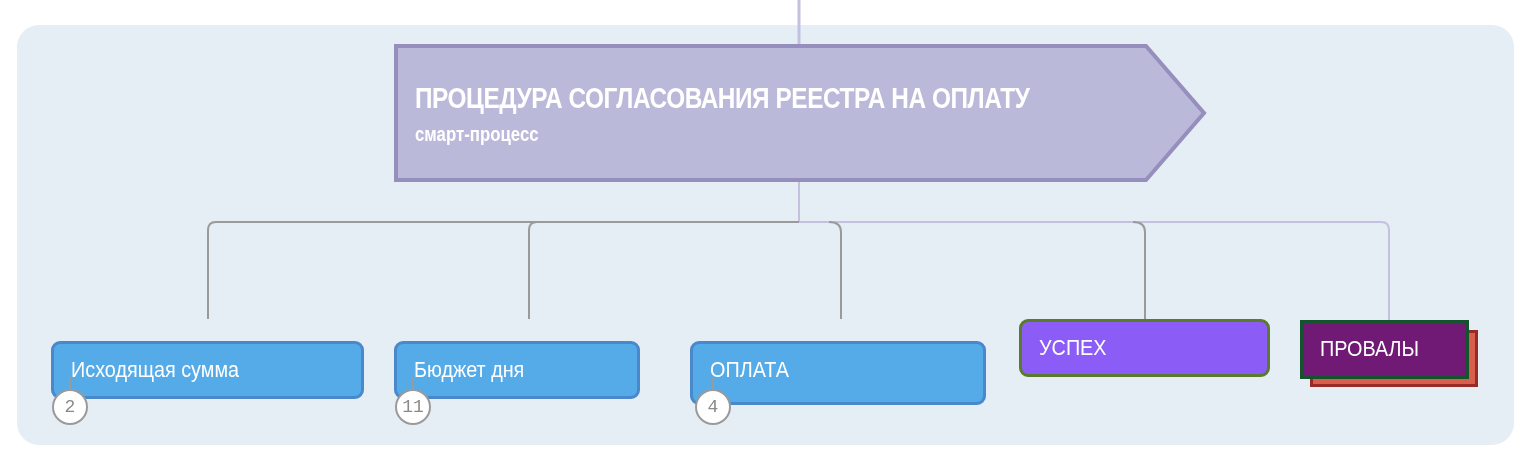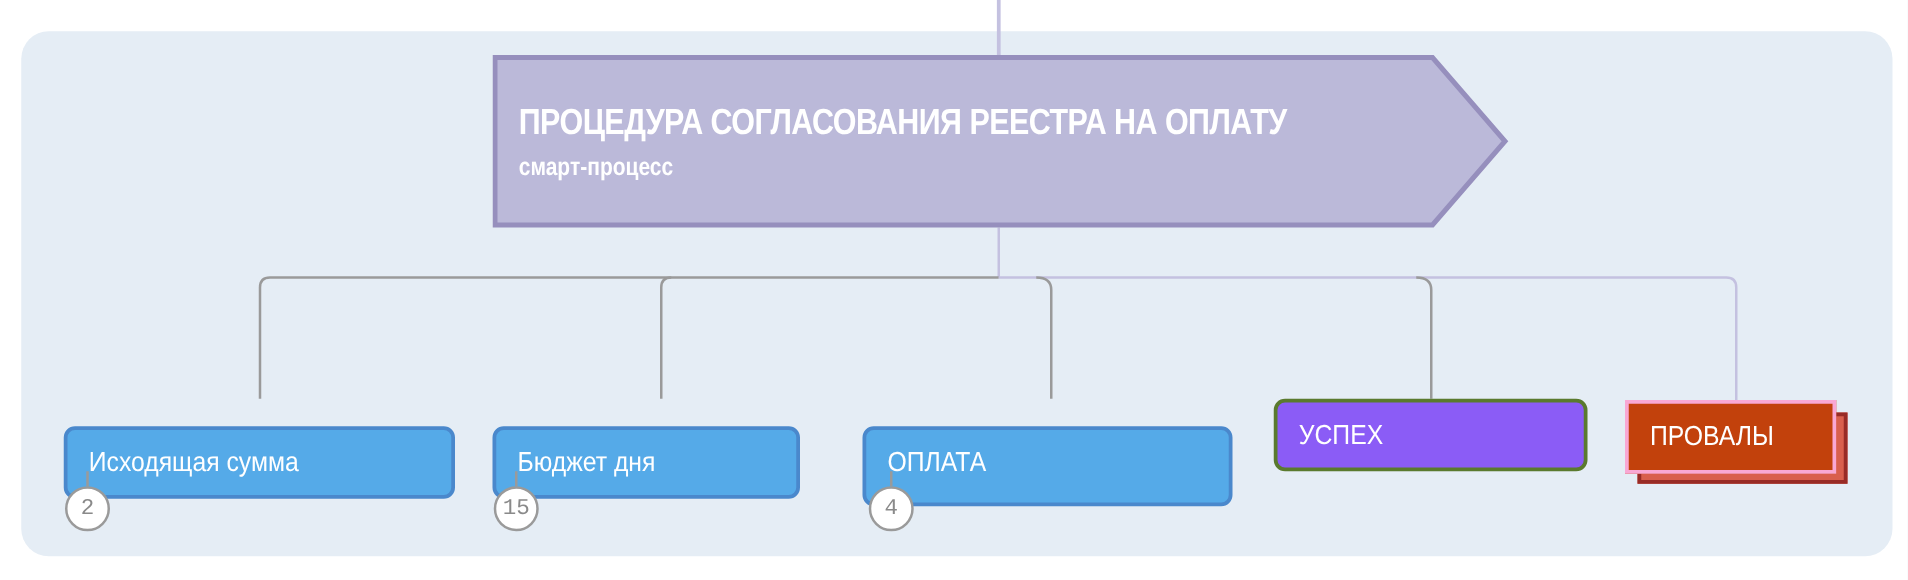--- a/index.html
+++ b/index.html
@@ -15,21 +15,21 @@
                   transform: scaleX(0.84); transform-origin: left center; white-space: nowrap; }
   .header-sub { position: absolute; left: 21px; top: 79px; color: #ffffff;
                 font-weight: bold; font-size: 20px; transform: scaleX(0.84);
                 transform-origin: left center; white-space: nowrap; }
   .node { position: absolute; height: 52px; box-sizing: border-box; border-radius: 9px;
           color: #ffffff; font-size: 22px; line-height: 52px; padding-left: 17px;
           white-space: nowrap; cursor: pointer; }
   .node .lbl { display: inline-block; transform: scaleX(0.9); transform-origin: left center; }
   .node.blue { background: #55aae8; border: 3px solid #4a88cc; line-height: 52px; margin-top: 22px; }
   .node.green { background: #8b5cf6; border: 3px solid #5a7a2e; }
-  .node.red { background: #c2410c; border: 3px solid #f9a8d4; border-radius: 0; }
+  .node.red { background: #701a75; border: 3px solid #14532d; border-radius: 0; }
   .red-shadow { position: absolute; left: 1310px; top: 330px; width: 168px; height: 57px;
                 box-sizing: border-box; background: #d95f4d; border: 3px solid #982b26; }
   .badge { position: absolute; width: 36px; height: 36px; border-radius: 50%;
            background: #ffffff; border: 2px solid #9a9a9a; box-sizing: border-box;
            color: #8a8a8a; font-family: "Liberation Mono", "DejaVu Sans Mono", monospace;
            font-size: 18px; text-align: center; line-height: 32px; }
   .badge-stem { position: absolute; width: 2px; height: 12px; background: #9a9a9a; }
 </style>
 </head>
 <body>
@@ -62,21 +62,21 @@
 <div class="node blue" style="left:51px; top:319px; width:313px; height:58px; line-height:52px;">
   <span class="lbl">Исходящая сумма</span>
 </div>
 <div class="badge-stem" style="left:69px; top:377px;"></div>
 <div class="badge" style="left:52px; top:389px;">2</div>
 
 <div class="node blue" style="left:394px; top:319px; width:246px; height:58px;text-decoration:underline;">
   <span class="lbl">Бюджет дня</span>
 </div>
 <div class="badge-stem" style="left:412px; top:377px;"></div>
-<div class="badge" style="left:395px; top:389px;">15</div>
+<div class="badge" style="left:395px; top:389px;">11</div>
 
 <div class="node blue" style="left:690px; top:319px; width:296px; height:64px;">
   <span class="lbl">ОПЛАТА</span>
 </div>
 <div class="badge-stem" style="left:712px; top:377px;"></div>
 <div class="badge" style="left:695px; top:389px;">4</div>
 
 <div class="node green" style="left:1019px; top:319px; width:251px; height:58px;">
   <span class="lbl">УСПЕХ</span>
 </div>

